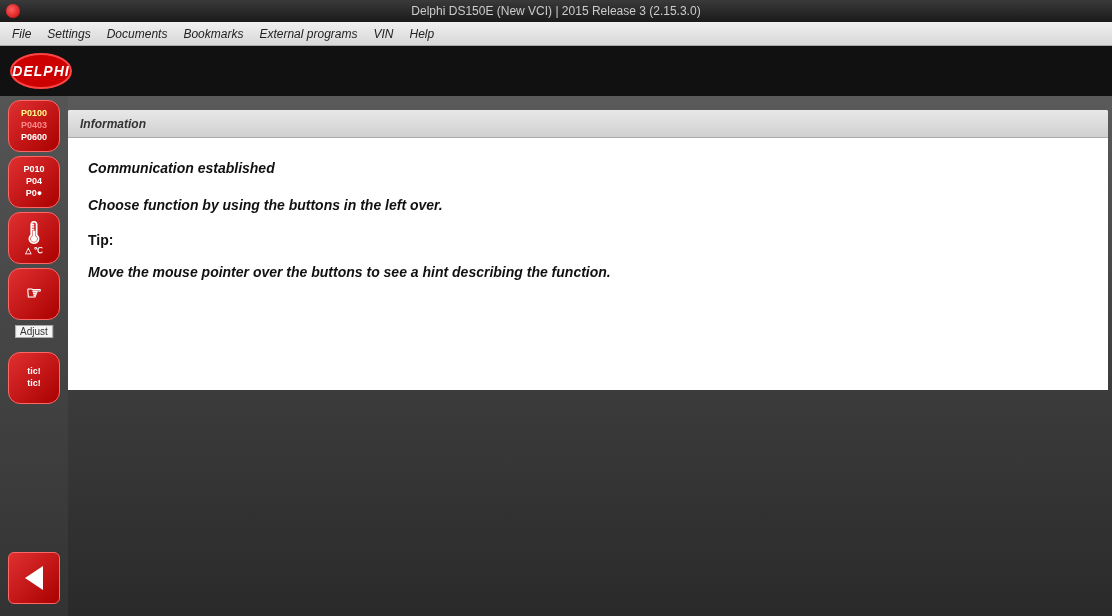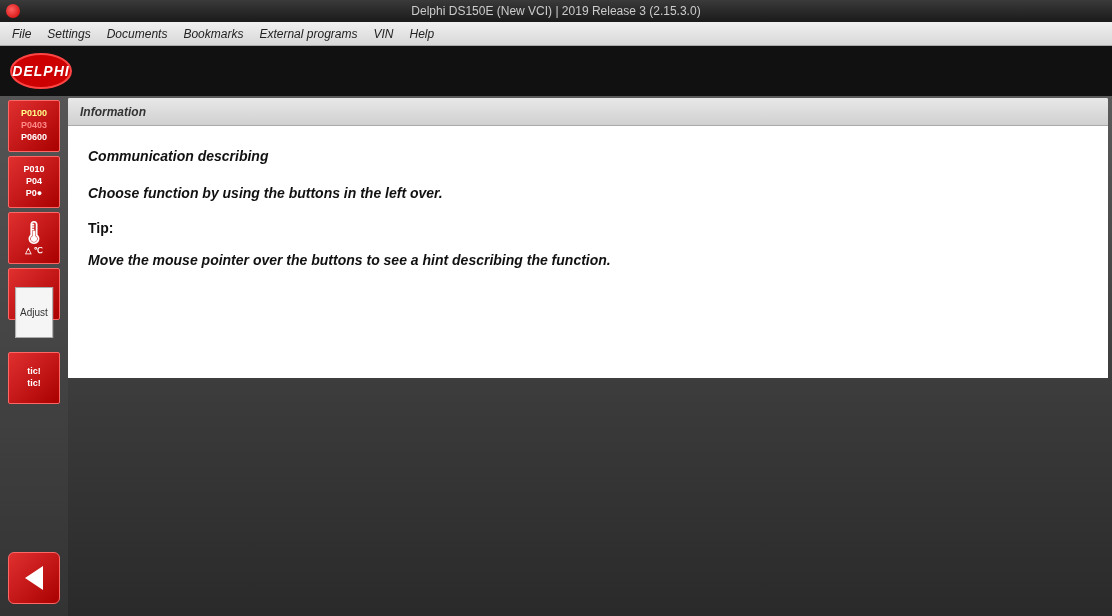--- a/index.html
+++ b/index.html
@@ -103,21 +103,21 @@
       padding: 4px 0;
       gap: 4px;
       flex-shrink: 0;
     }
 
     .sidebar-btn {
       width: 52px;
       height: 52px;
       background: linear-gradient(135deg, #e03030, #aa0000);
       border: 1px solid #ff6666;
-      border-radius: 2px;
+      border-radius: 12px;
       cursor: pointer;
       display: flex;
       flex-direction: column;
       align-items: center;
       justify-content: center;
       color: white;
       font-size: 9px;
       font-weight: bold;
       line-height: 1.2;
       text-align: center;
@@ -129,21 +129,21 @@
     .tooltip-container {
       position: relative;
     }
     .tooltip {
       position: absolute;
       bottom: -18px;
       left: 50%;
       transform: translateX(-50%);
       background: #f5f5f5;
       border: 1px solid #aaa;
-      padding: 19px 4px;
+      padding: 0 4px;
       font-size: 10px;
       color: #333;
       white-space: nowrap;
       z-index: 10;
     }
 
     .sidebar-spacer {
       flex: 1;
     }
 
@@ -166,21 +166,21 @@
       border-bottom: 12px solid transparent;
       border-right: 18px solid white;
     }
 
     
     .content-area {
       flex: 1;
       height: 100%;
       display: flex;
       flex-direction: column;
-      padding: 0 4px 4px 0;
+      padding: 12px 4px 4px 0;
     }
 
     .content-panel {
       flex: 1;
       background: white;
       margin-bottom: 4px;
       border-radius: 2px;
       display: flex;
       flex-direction: column;
       max-height: 280px;
@@ -255,21 +255,21 @@
       font-size: 8px;
       color: white;
       font-weight: bold;
     }
   </style>
 </head>
 <body>
 
 <div class="title-bar">
   <div class="close-btn"></div>
-  <span class="title-bar-text">Delphi DS150E (New VCI) | 2019 Release 3 (2.15.3.0)</span>
+  <span class="title-bar-text">Delphi DS150E (New VCI) | 2015 Release 3 (2.15.3.0)</span>
 </div>
 
 <div class="menu-bar">
   <span class="menu-item">File</span>
   <span class="menu-item">Settings</span>
   <span class="menu-item">Documents</span>
   <span class="menu-item">Bookmarks</span>
   <span class="menu-item">External programs</span>
   <span class="menu-item">VIN</span>
   <span class="menu-item">Help</span>
@@ -327,21 +327,21 @@
     </div>
 
   </div>
 
   <div class="content-area">
     <div class="content-panel">
       <div class="content-tab">
         <span class="content-tab-label">Information</span>
       </div>
       <div class="content-body">
-        <p>Communication describing</p>
+        <p>Communication established</p>
         <p>Choose function by using the buttons in the left over.</p>
         <div class="tip-label">Tip:</div>
         <div class="tip-text" style="font-size:14px;font-weight:bold;font-style:italic;color:#111;margin-top:10px;">Move the mouse pointer over the buttons to see a hint describing the function.</div>
       </div>
     </div>
   </div>
 
 </div>
 
 </body></html>

